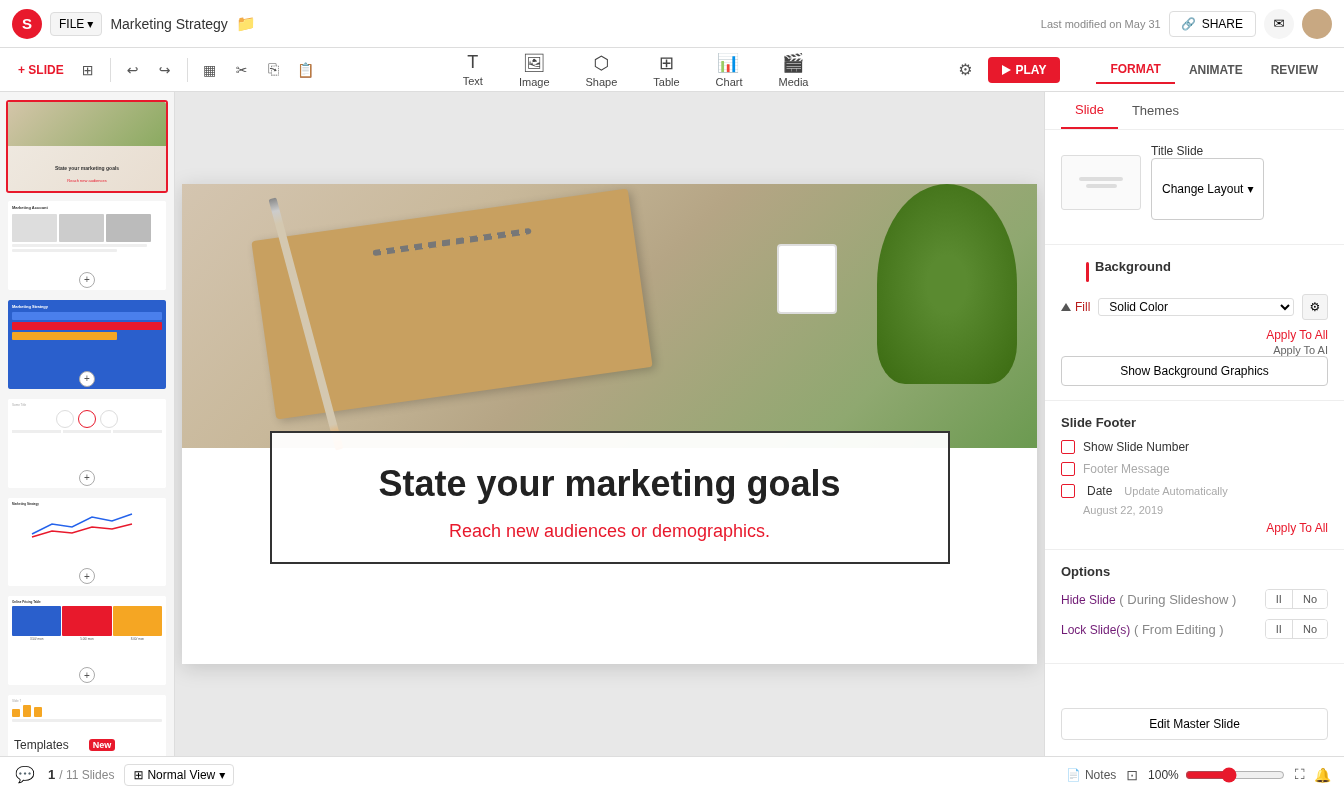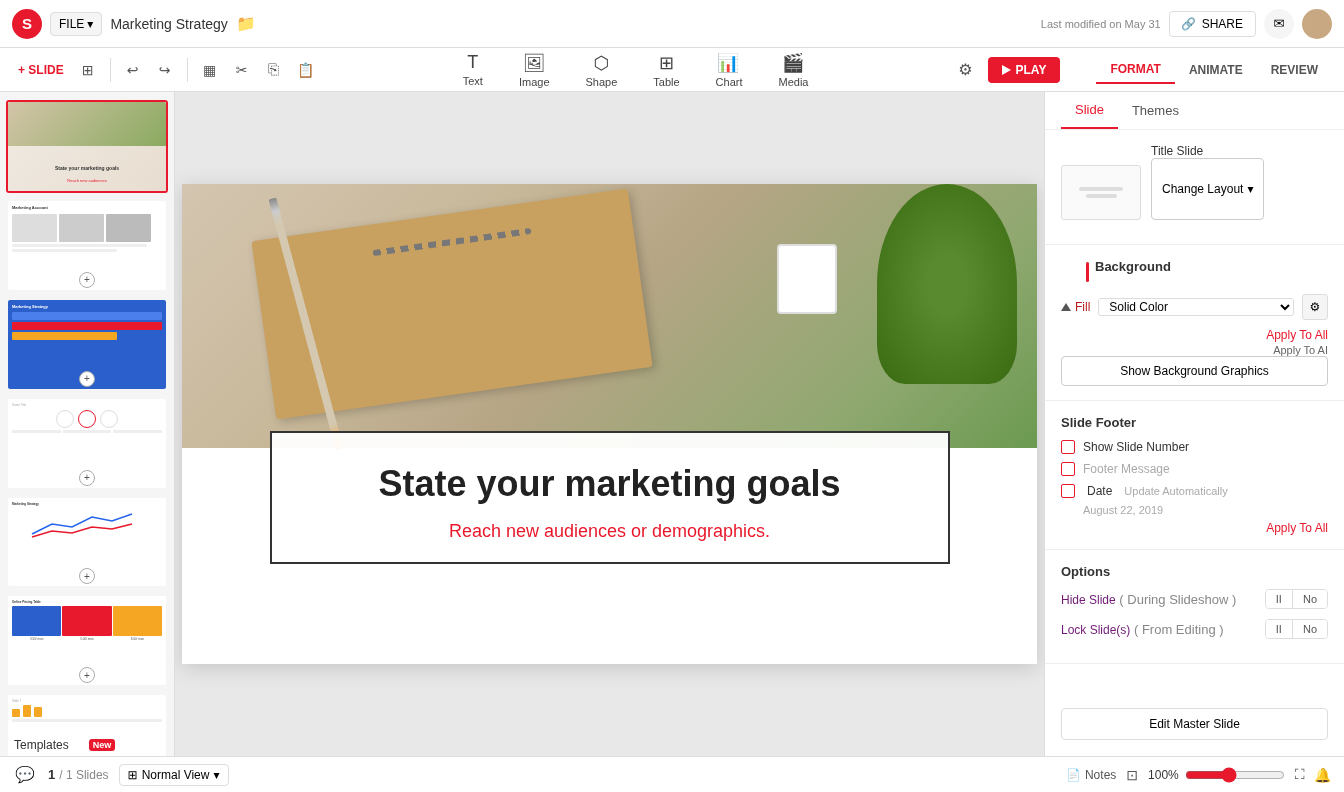--- a/index.html
+++ b/index.html
@@ -60,21 +60,21 @@
 
     
     .right-panel { width: 300px; background: #fff; border-left: 1px solid #ddd; flex-shrink: 0; display: flex; flex-direction: column; overflow-y: auto; }
     .right-tabs { display: flex; border-bottom: 1px solid #eee; padding: 0 16px; }
     .right-tab { padding: 10px 14px; font-size: 13px; cursor: pointer; border: none; background: none; color: #555; }
     .right-tab.active { color: #e8192c; border-bottom: 2px solid #e8192c; font-weight: 500; }
     .panel-section { padding: 14px 16px; border-bottom: 1px solid #eee; }
     .panel-section-title { font-size: 13px; font-weight: 600; color: #333; margin-bottom: 10px; }
 
     
-    .layout-preview { display: flex; gap: 10px; align-items: flex-end; margin-bottom: 10px; }
+    .layout-preview { display: flex; gap: 10px; align-items: center; margin-bottom: 10px; }
     .layout-thumb { width: 80px; height: 55px; border: 1px solid #ddd; border-radius: 3px; background: #fafafa; display: flex; align-items: center; justify-content: center; overflow: hidden; }
     .layout-thumb-inner { width: 70px; height: 45px; display: flex; flex-direction: column; justify-content: center; padding: 4px; gap: 3px; }
     .lt-line { height: 4px; background: #ddd; border-radius: 2px; }
     .lt-line.short { width: 50%; }
     .layout-name { font-size: 12px; font-weight: 500; color: #333; }
     .change-layout-btn { border: 1px solid #ccc; background: white; border-radius: 4px; padding: 23px 10px; font-size: 12px; cursor: pointer; display: flex; align-items: center; gap: 4px; }
 
     
     .fill-row { display: flex; align-items: center; gap: 8px; margin-bottom: 8px; }
     .fill-label { font-size: 12px; color: #b91c1c; display: flex; align-items: center; gap: 4px; }
@@ -474,21 +474,21 @@
 
     <button class="edit-master-btn">Edit Master Slide</button>
   </div>
 
 </div>
 
 <div class="bottom-bar">
   <button class="chat-btn">💬</button>
   <div class="page-num">
     <span class="current-page">1</span>
-    <span class="total-pages">/ 1 Slides</span>
+    <span class="total-pages">/ 11 Slides</span>
   </div>
   <button class="view-selector">
     <span>⊞</span>
     <span>Normal View</span>
     <span>▾</span>
   </button>
   <div class="bottom-spacer"></div>
   <button class="notes-btn">
     <span>📄</span>
     <span>Notes</span>

